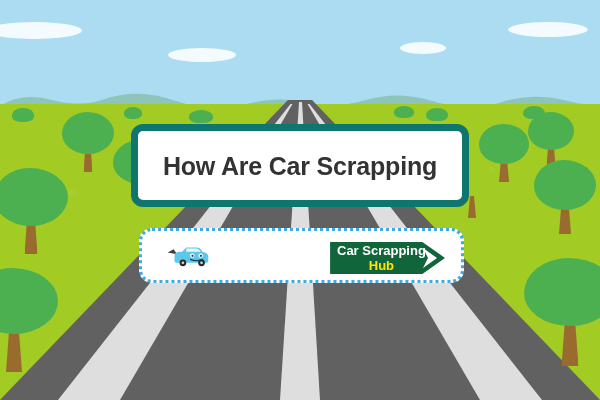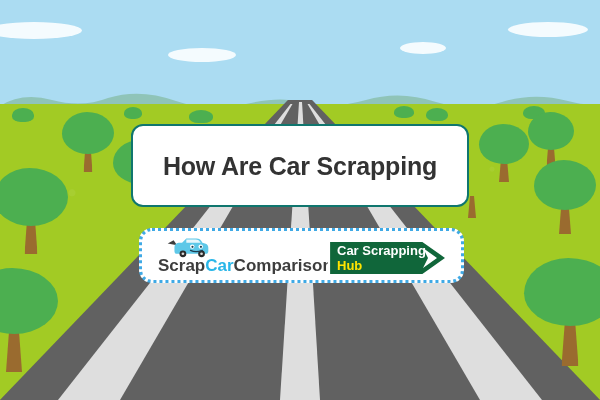--- a/index.html
+++ b/index.html
@@ -32,21 +32,21 @@
 
   
   .tree{position:absolute;}
   .tree .trunk{position:absolute;left:50%;transform:translateX(-50%);background:#9a6b2f;}
   .tree .canopy{position:absolute;left:50%;transform:translateX(-50%);background:#4caf50;border-radius:48% 52% 50% 50% / 52% 50% 50% 48%;}
   .bush{position:absolute;background:#4caf50;border-radius:50% 50% 40% 40%;}
 
   
   .title-card{
     position:absolute;left:131px;top:124px;width:338px;height:83px;
-    background:#ffffff;border:2px solid #0f766e;border-radius:12px;
+    background:#ffffff;border:7px solid #0f766e;border-radius:12px;
     box-sizing:border-box;
     display:flex;flex-direction:column;align-items:center;justify-content:center;gap:24px;
   }
   .title-line{
     color:#333333;font-weight:bold;font-size:25px;line-height:30px;
     letter-spacing:-.2px;white-space:nowrap;text-align:center;
   }
 
   
   .logo-bar{
@@ -63,21 +63,21 @@
   .w-cyan{color:#29b6e8;}
 
   .hub-sign{
     position:absolute;left:185px;top:8px;width:124px;height:38px;
   }
   .hub-text{
     position:absolute;left:10px;top:4px;
     font-size:13px;font-weight:bold;line-height:15px;white-space:nowrap;
   }
   .hub-l1{color:#ffffff;}
-  .hub-l2{color:#ffe400;}
+  .hub-l2{color:#ffe400;text-align:center;}
 </style>
 </head>
 <body>
 
 <div id="scene">
 
   <div class="sky"></div>
 
   <div class="cloud" style="left:-14px;top:22px;width:96px;height:17px;"></div>
   <div class="cloud" style="left:168px;top:48px;width:68px;height:14px;"></div>
@@ -166,21 +166,20 @@
           <circle cx="42" cy="21" r="4" fill="#2a2a2a"></circle>
           <circle cx="20" cy="21" r="1.6" fill="#d8d8d8"></circle>
           <circle cx="42" cy="21" r="1.6" fill="#d8d8d8"></circle>
           <circle cx="31" cy="12.5" r="2.6" fill="#ffffff"></circle>
           <circle cx="41" cy="12.5" r="2.6" fill="#ffffff"></circle>
           <circle cx="31.3" cy="12.8" r="1.3" fill="#1d3f52"></circle>
           <circle cx="41.3" cy="12.8" r="1.3" fill="#1d3f52"></circle>
           <path d="M29 17 Q35 20 43 17" stroke="#1d3f52" stroke-width="1.6" fill="none" stroke-linecap="round"></path>
         </svg>
       </div>
-      <div class="brand-text"><span class="w-dark">Scrap</span><span class="w-cyan">Car</span><span class="w-dark">Comparison</span></div>
     </div>
 
     <div class="hub-sign">
       <svg viewBox="0 0 124 38" width="124" height="38">
         <path d="M2,2 H96 L120,19 L96,36 H2 Z" fill="#10663a" stroke="#ffffff" stroke-width="2.2"></path>
         <path d="M96,9 L110,19 L96,29 L101,19 Z" fill="#ffffff"></path>
       </svg>
       <div class="hub-text">
         <div class="hub-l1">Car Scrapping</div>
         <div class="hub-l2">Hub</div>

